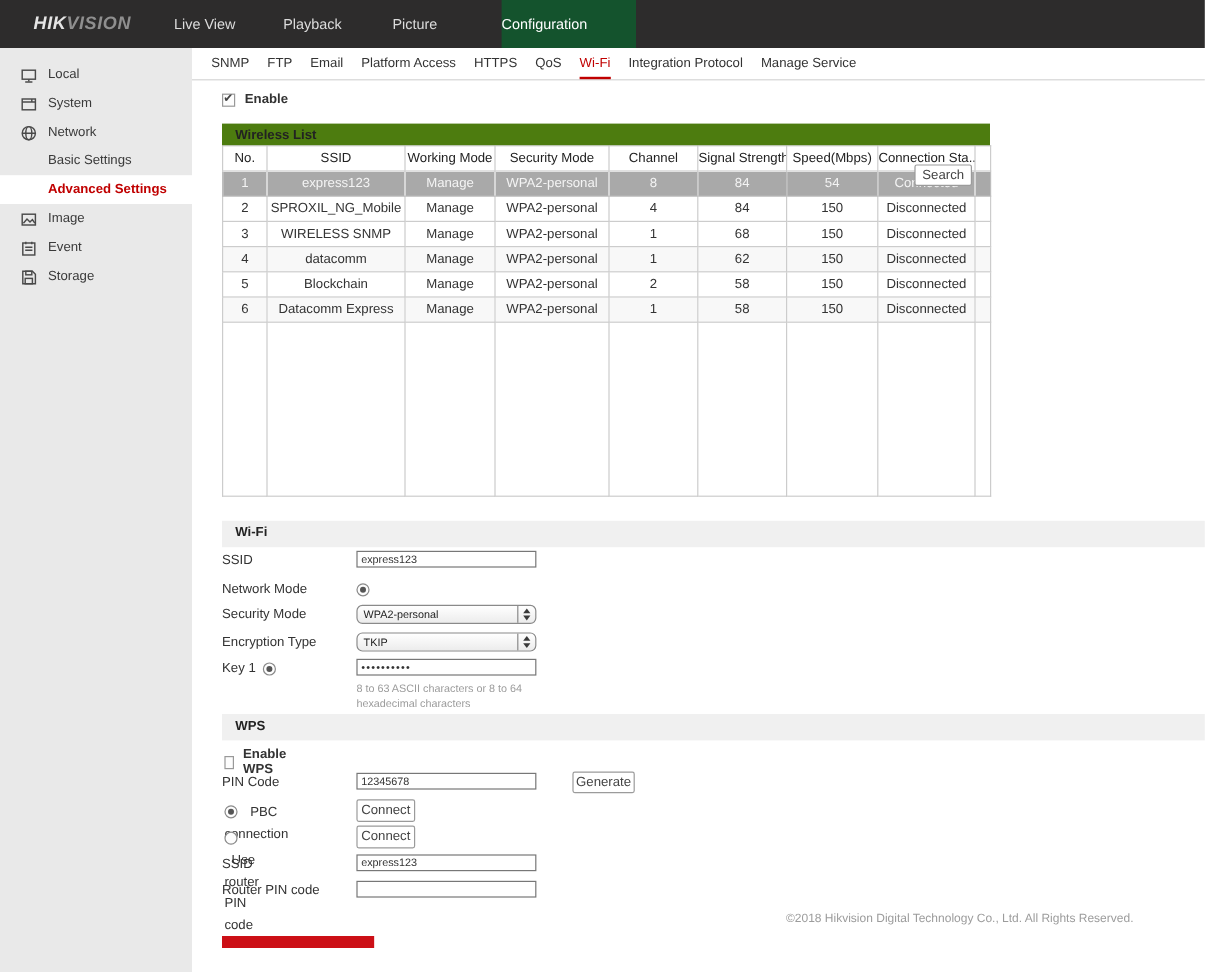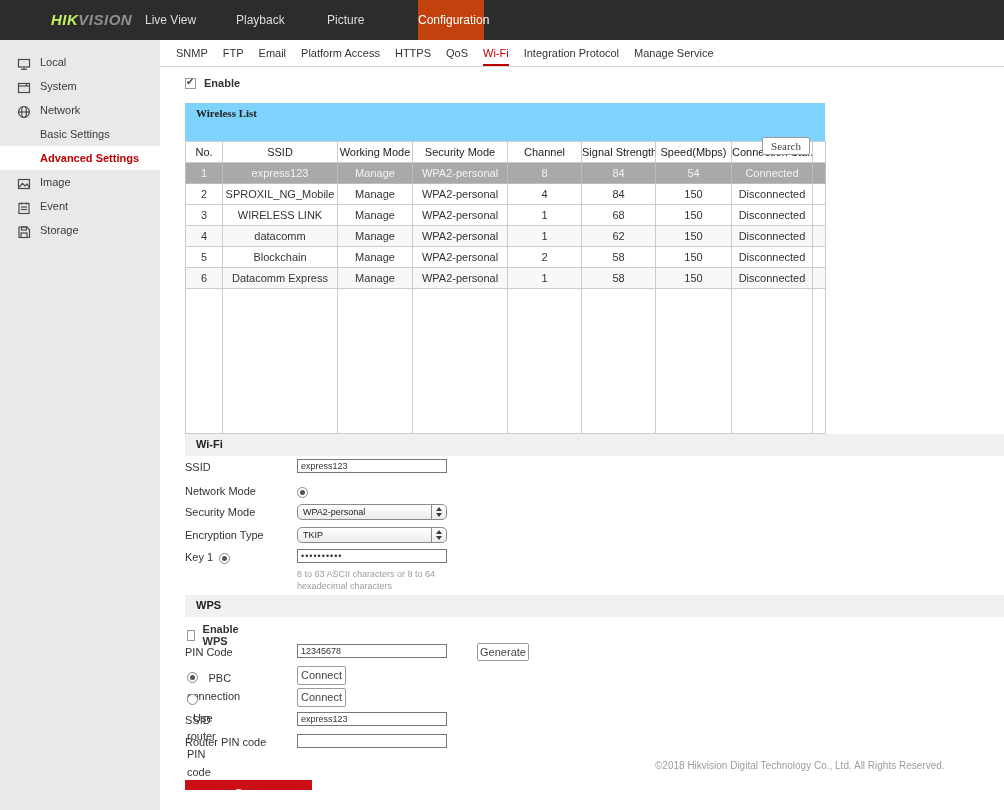--- a/index.html
+++ b/index.html
@@ -2,26 +2,26 @@
 <html><head>
 <meta charset="utf-8">
 <style>
   * { margin:0; padding:0; box-sizing:border-box; }
   html,body { width:1004px; height:810px; overflow:hidden; background:#fff;
               font-family:"Liberation Sans", sans-serif; }
 
   
   .topbar { position:absolute; left:0; top:0; width:1004px; height:40px; background:#2d2c2c; }
   .logo { position:absolute; left:28px; top:11px; font-size:15px; font-weight:bold; font-style:italic; letter-spacing:.5px; }
-  .logo .hik { color:#bef264;margin-left:23px; }
+  .logo .hik { color:#e5e5e5; }
   .logo .vision { color:#8f8f8f; }
   .topnav { position:absolute; left:145px; top:0; height:40px; display:flex; }
   .topnav .nav-item { width:91px; height:40px; line-height:40px; text-align:left;
                       color:#dcdcdc; font-size:12px; cursor:pointer; }
-  .topnav .nav-item.active { width:66px; background:#c2410c; color:#fff; }
+  .topnav .nav-item.active { width:112px; background:#14532d; color:#fff; }
 
   
   .sidebar { position:absolute; left:0; top:40px; width:160px; height:770px; background:#e9e9e9; padding-top:10px; }
   .side-item { position:relative; height:24px; line-height:24px; font-size:11px; color:#3a3a3a; cursor:pointer; }
   .side-item .icon { position:absolute; left:17px; top:5px; width:14px; height:14px; }
   .side-item .lbl { position:absolute; left:40px; }
   .side-item.active { background:#fff; color:#c00000; font-weight:bold; }
 
   
   .content { position:absolute; left:160px; top:40px; width:844px; height:770px; background:#fff; }
@@ -33,21 +33,21 @@
   .tab.active { color:#c00000; padding-bottom:5px; border-bottom:2px solid #c00000; }
 
   
   .enable-row { position:absolute; left:25px; top:37px; display:flex; align-items:center; }
   .checkbox { width:11px; height:11px; border:1px solid #999; background:#fdfdfd; position:relative; cursor:pointer; }
   .checkbox.checked::after { content:"\2714"; position:absolute; left:0px; top:-3px; font-size:10px; color:#444; }
   .enable-row .lbl, .chk-label { font-size:11px; color:#333; margin-left:8px;font-weight:bold; }
 
   
   .panel { position:absolute; left:25px; top:63px; width:640px; }
-  .panel-titlebar { height:38px; background:#7dd3fc; position:relative;font-family:Liberation Serif, serif; }
+  .panel-titlebar { height:18px; background:#4d7c0f; position:relative; }
   .panel-title { position:absolute; left:11px; top:4px; font-size:11px; font-weight:bold; color:#222; }
   .btn { display:inline-block; background:#fff; border:1px solid #9b9b9b; border-radius:2px;
          font-size:11px; color:#444; text-align:center; cursor:pointer; }
   .search-btn { position:absolute; right:15px; top:2px; width:48px; height:18px; line-height:16px;margin-top:32px; }
 
   table.wtable { border-collapse:collapse; width:640px; table-layout:fixed; }
   .wtable td { border:1px solid #ccc; height:21px; text-align:center; font-size:11px; color:#333;
                overflow:hidden; white-space:nowrap; cursor:pointer; }
   .wtable tr.hdr td { background:#fff; color:#222; cursor:default; }
   .wtable tr.selected td { background:#a9a9a9; color:#f4f4f4; border-color:#bdbdbd; }
@@ -243,21 +243,21 @@
         <td>Manage</td>
         <td>WPA2-personal</td>
         <td>4</td>
         <td>84</td>
         <td>150</td>
         <td>Disconnected</td>
         <td></td>
       </tr>
       <tr>
         <td>3</td>
-        <td>WIRELESS LINK</td>
+        <td>WIRELESS SNMP</td>
         <td>Manage</td>
         <td>WPA2-personal</td>
         <td>1</td>
         <td>68</td>
         <td>150</td>
         <td>Disconnected</td>
         <td></td>
       </tr>
       <tr class="alt">
         <td>4</td>

